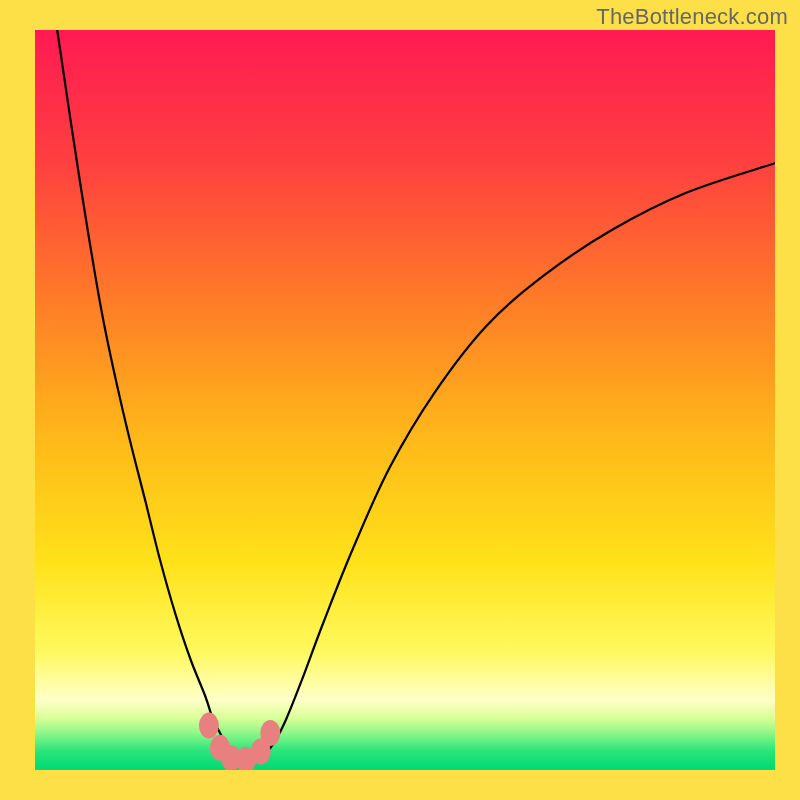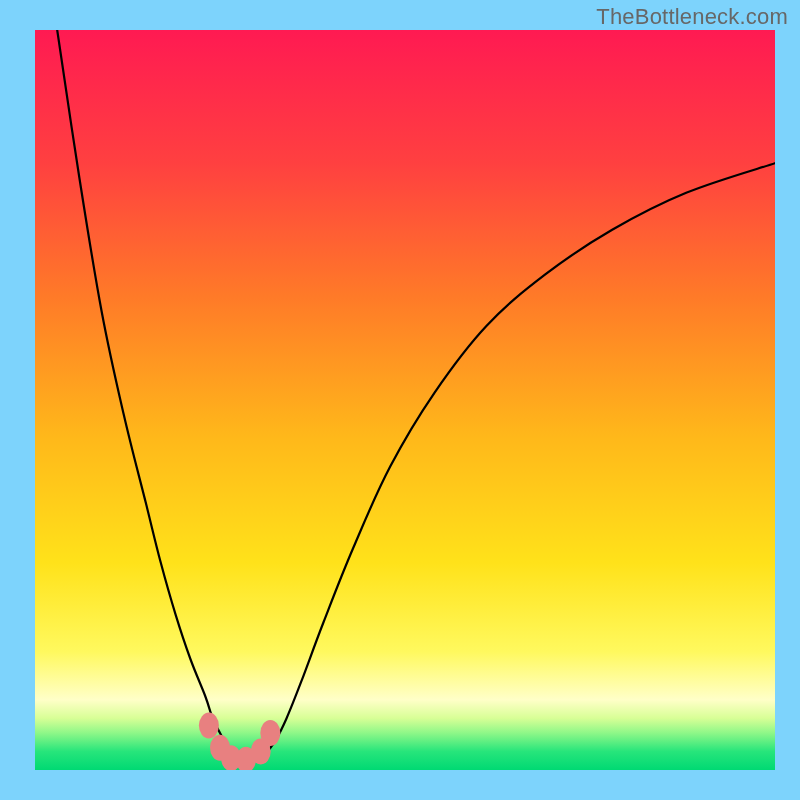--- a/index.html
+++ b/index.html
@@ -10,21 +10,21 @@
     overflow: hidden;
     background: #000;
     font-family: Arial, Helvetica, sans-serif;
   }
   .frame {
     position: absolute;
     left: 0;
     top: 0;
     width: 800px;
     height: 800px;
-    background: #7dd3fc;
+    background: #fde047;
   }
   .plot {
     position: absolute;
     
     left: 35px;
     top: 30px;
     width: 740px;
     height: 740px;
     overflow: hidden;
   }

